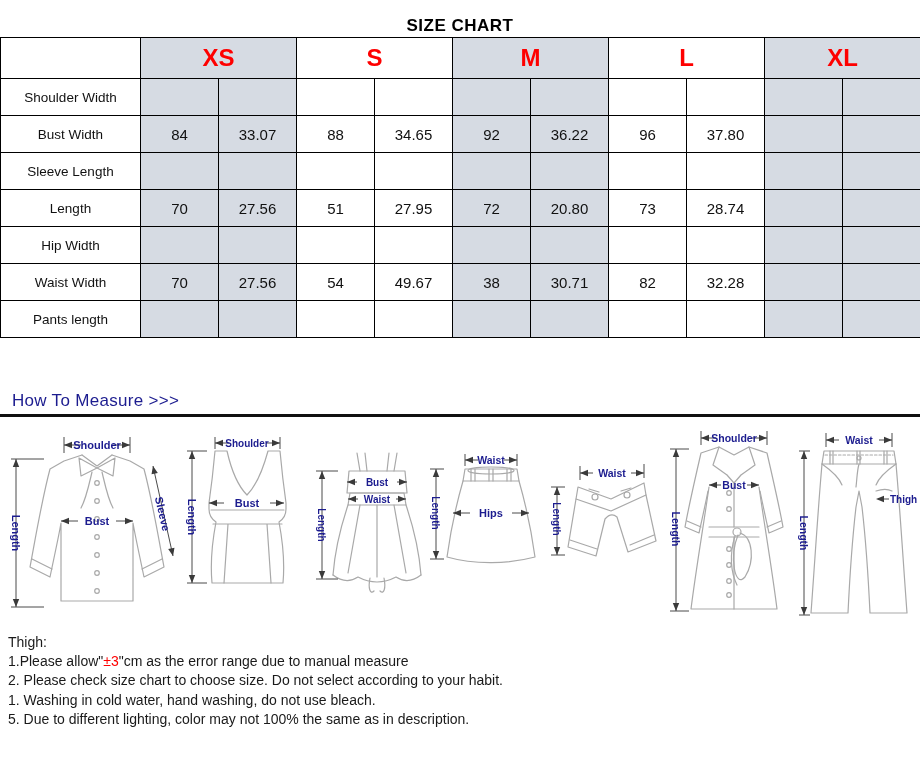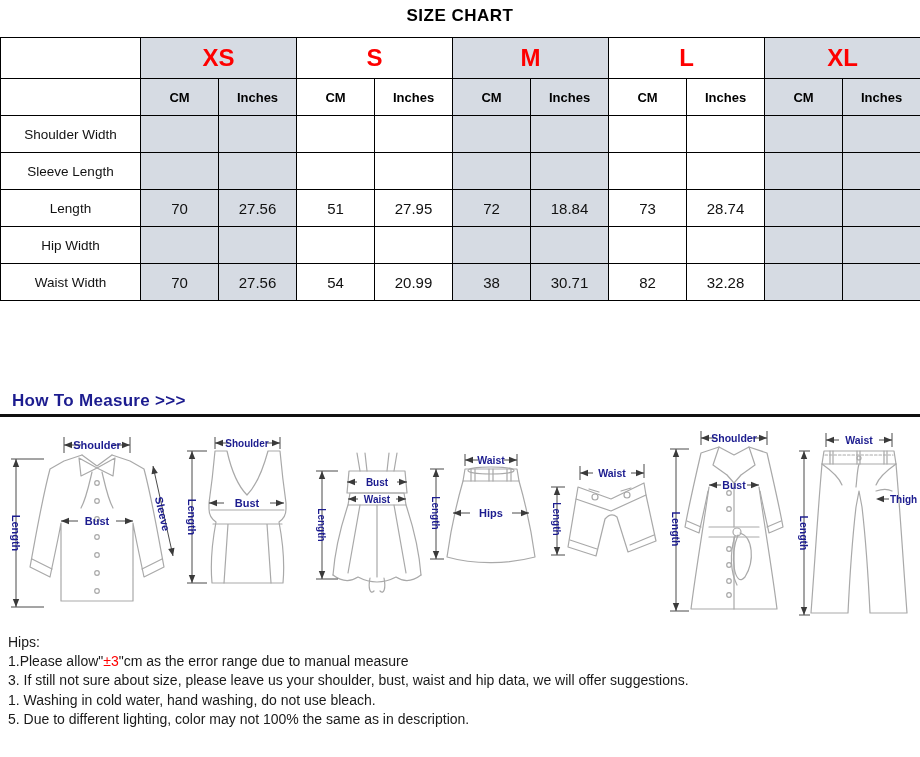--- a/index.html
+++ b/index.html
@@ -1,32 +1,32 @@
 <!DOCTYPE html>
 <html style="--red: #fe0000; --shade: #d6dbe3; --navy: #1c1c8f; --hl: #ff0000;"><head>
 <meta charset="utf-8">
 <style>
   :root{ --red:#fe0000; --navy:#1c1c8f; --shade:#d6dbe3; --hl:#ff0000; }
   *{margin:0;padding:0;box-sizing:border-box;}
   html,body{background:#fff;}
   body{font-family:"Liberation Sans",sans-serif;color:#1a1a1a;}
   .page{position:relative;width:920px;height:757px;background:#fff;overflow:hidden;}
-  .title{position:absolute;top:6px;left:0;width:100%;text-align:center;
+  .title{position:absolute;top:16px;left:0;width:100%;text-align:center;
          font-size:17px;font-weight:bold;letter-spacing:.5px;color:#000;}
   .size-table{position:absolute;top:37px;left:0;width:920px;border-collapse:collapse;table-layout:fixed;}
   .size-table th,.size-table td{border:1px solid #000;text-align:center;vertical-align:middle;padding:0;overflow:hidden;}
   .size-table tr.size-row{height:41px;}
   .size-table tr.unit-row{height:37px;}
   .size-table tbody tr{height:37px;}
   .size-h{font-size:24px;font-weight:bold;color:var(--red);}
   .unit-h{font-size:13px;font-weight:bold;color:#000;}
   .row-label{font-size:13.5px;font-weight:normal;color:#111;}
   .val{font-size:15px;color:#111;}
   .shade{background:var(--shade);}
-  .measure-head{position:absolute;top:391px;left:12px;font-size:17px;font-weight:bold;
+  .measure-head{position:absolute;top:391px;left:12px;font-size:17px;font-weight:normal;
                 color:var(--navy);letter-spacing:.3px;}
   .rule{position:absolute;top:414px;left:0;width:920px;height:3px;background:#101010;}
   .figures{position:absolute;top:423px;left:0;width:920px;height:212px;}
   .fig{position:absolute;}
   .fig .outline{fill:none;stroke:#a9a9a9;stroke-width:1.2;stroke-linejoin:round;stroke-linecap:round;}
   .fig .dim{fill:none;stroke:#4a4a4a;stroke-width:1;}
   .fig .ah{fill:#3a3a3a;stroke:none;}
   .fig text{fill:var(--navy);font-weight:bold;font-family:"Liberation Sans",sans-serif;}
   .notes{position:absolute;top:633px;left:8px;width:905px;font-size:14px;line-height:19.2px;color:#1a1a1a;}
   .hl{color:var(--hl);}
@@ -54,45 +54,45 @@
       </colgroup>
       <thead>
         <tr class="size-row">
           <th></th>
           <th colspan="2" class="size-h shade">XS</th>
           <th colspan="2" class="size-h">S</th>
           <th colspan="2" class="size-h shade">M</th>
           <th colspan="2" class="size-h">L</th>
           <th colspan="2" class="size-h shade">XL</th>
         </tr>
-        <tr class="unit-row">
-          <th></th>
-          <th class="unit-h shade">CM</th>
-          <th class="unit-h shade">Inches</th>
-          <th class="unit-h">CM</th>
-          <th class="unit-h">Inches</th>
-          <th class="unit-h shade">CM</th>
-          <th class="unit-h shade">Inches</th>
-          <th class="unit-h">CM</th>
-          <th class="unit-h">Inches</th>
-          <th class="unit-h shade">CM</th>
-          <th class="unit-h shade">Inches</th>
-        </tr>
       </thead>
       <tbody>
         <tr>
           <th class="row-label">Shoulder Width</th>
           <td class="val shade"></td>
           <td class="val shade"></td>
           <td class="val"></td>
           <td class="val"></td>
           <td class="val shade"></td>
           <td class="val shade"></td>
           <td class="val"></td>
           <td class="val"></td>
+          <td class="val shade"></td>
+          <td class="val shade"></td>
+        </tr>
+        <tr>
+          <th class="row-label">Bust Width</th>
+          <td class="val shade">84</td>
+          <td class="val shade">33.07</td>
+          <td class="val">88</td>
+          <td class="val">34.65</td>
+          <td class="val shade">92</td>
+          <td class="val shade">36.22</td>
+          <td class="val">96</td>
+          <td class="val">37.80</td>
           <td class="val shade"></td>
           <td class="val shade"></td>
         </tr>
         <tr>
           <th class="row-label">Sleeve Length</th>
           <td class="val shade"></td>
           <td class="val shade"></td>
           <td class="val"></td>
           <td class="val"></td>
           <td class="val shade"></td>
@@ -102,21 +102,21 @@
           <td class="val shade"></td>
           <td class="val shade"></td>
         </tr>
         <tr>
           <th class="row-label">Length</th>
           <td class="val shade">70</td>
           <td class="val shade">27.56</td>
           <td class="val">51</td>
           <td class="val">27.95</td>
           <td class="val shade">72</td>
-          <td class="val shade">18.84</td>
+          <td class="val shade">20.80</td>
           <td class="val">73</td>
           <td class="val">28.74</td>
           <td class="val shade"></td>
           <td class="val shade"></td>
         </tr>
         <tr>
           <th class="row-label">Hip Width</th>
           <td class="val shade"></td>
           <td class="val shade"></td>
           <td class="val"></td>
@@ -126,25 +126,38 @@
           <td class="val"></td>
           <td class="val"></td>
           <td class="val shade"></td>
           <td class="val shade"></td>
         </tr>
         <tr>
           <th class="row-label">Waist Width</th>
           <td class="val shade">70</td>
           <td class="val shade">27.56</td>
           <td class="val">54</td>
-          <td class="val">20.99</td>
+          <td class="val">49.67</td>
           <td class="val shade">38</td>
           <td class="val shade">30.71</td>
           <td class="val">82</td>
           <td class="val">32.28</td>
+          <td class="val shade"></td>
+          <td class="val shade"></td>
+        </tr>
+        <tr>
+          <th class="row-label">Pants length</th>
+          <td class="val shade"></td>
+          <td class="val shade"></td>
+          <td class="val"></td>
+          <td class="val"></td>
+          <td class="val shade"></td>
+          <td class="val shade"></td>
+          <td class="val"></td>
+          <td class="val"></td>
           <td class="val shade"></td>
           <td class="val shade"></td>
         </tr>
       </tbody>
     </table>
 
   <div class="measure-head">How To Measure &gt;&gt;&gt;</div>
   <div class="rule"></div>
 
   <div class="figures">
@@ -331,20 +344,20 @@
         <path class="dim" d="M8,22 V186 M3,22 H14 M3,186 H14"></path>
         <path class="ah" d="M8,22 l-3.2,8 h6.4 Z"></path>
           <path class="ah" d="M8,186 l-3.2,-8 h6.4 Z"></path>
         <text x="8" y="108" text-anchor="middle" font-size="10.5" transform="rotate(90 8 104)">Length</text>
       </g>
     </svg>
 
   </div>
 
   <div class="notes">
-    <div class="note-line">Hips:</div>
+    <div class="note-line">Thigh:</div>
     <div class="note-line"><span>1.Please allow"</span><span class="hl">±3</span><span>"cm as the error range due to manual measure</span></div>
-    <div class="note-line">3. If still not sure about size, please leave us your shoulder, bust, waist and hip data, we will offer suggestions.</div>
+    <div class="note-line">2. Please check size chart to choose size. Do not select according to your habit.</div>
     <div class="note-line">1. Washing in cold water, hand washing, do not use bleach.</div>
     <div class="note-line">5. Due to different lighting, color may not 100% the same as in description.</div>
   </div>
 
 </div>
 
 </body></html>

